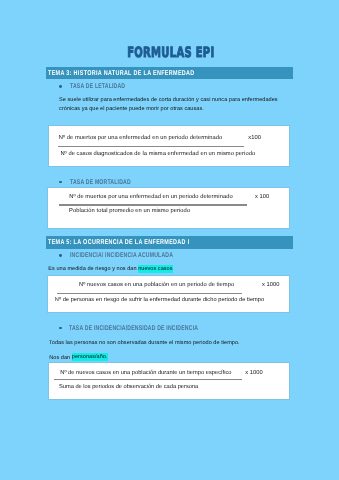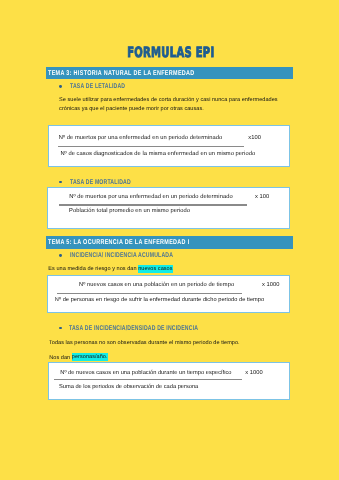--- a/index.html
+++ b/index.html
@@ -1,18 +1,18 @@
 <!DOCTYPE html>
 <html><head>
 <meta charset="utf-8">
 <style>
   html,body{margin:0;padding:0;}
   body{width:339px;height:480px;background:#ffffff;font-family:"Liberation Sans",sans-serif;
     -webkit-font-smoothing:antialiased;text-rendering:geometricPrecision;}
-  .page{position:relative;width:339px;height:480px;overflow:hidden;background:#fde047;}
+  .page{position:relative;width:339px;height:480px;overflow:hidden;background:#7dd3fc;}
 
   .title{position:absolute;left:0;right:0;top:44px;text-align:center;color:#1e5c91;
     font-family:"DejaVu Sans",sans-serif;font-weight:700;font-size:40px;letter-spacing:1.2px;
     transform:scale(0.25,0.355);transform-origin:center top;-webkit-text-stroke:2.8px #1e5c91;white-space:nowrap;}
 
   .bar{position:absolute;left:46.1px;width:247px;height:12.6px;background:#3593bd;}
   .bar .bt{position:absolute;left:2.2px;top:3.3px;color:#ffffff;font-size:7px;
     letter-spacing:0.42px;font-weight:700;white-space:nowrap;
     transform:scaleX(0.775);transform-origin:left top;
     font-family:"Liberation Sans",sans-serif;}

